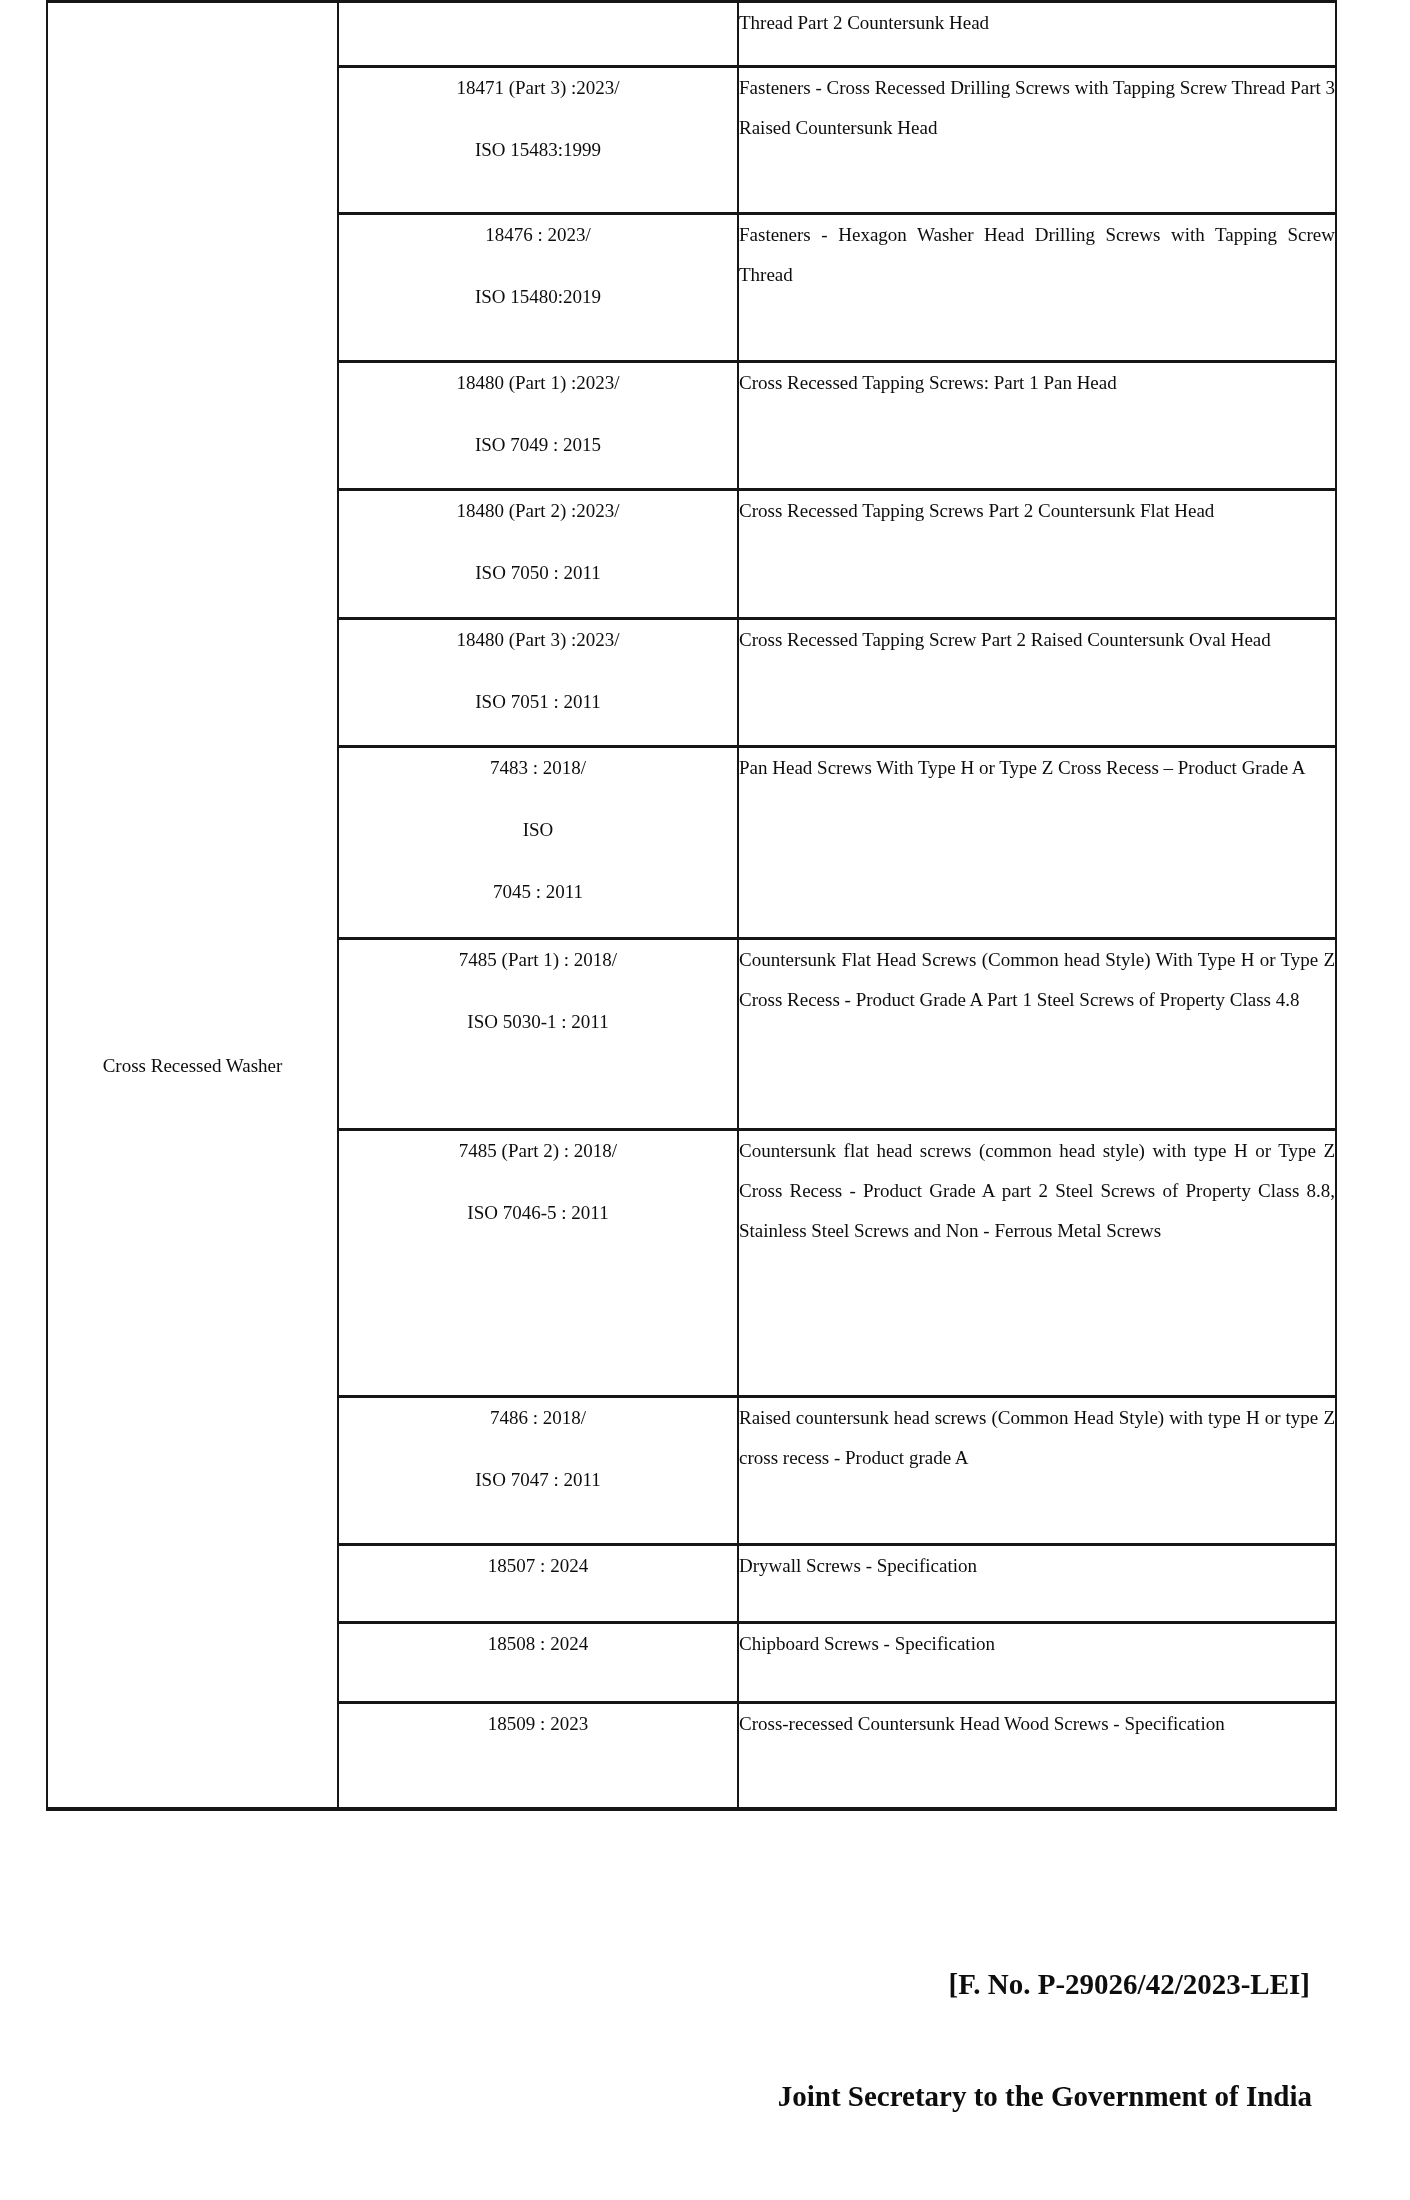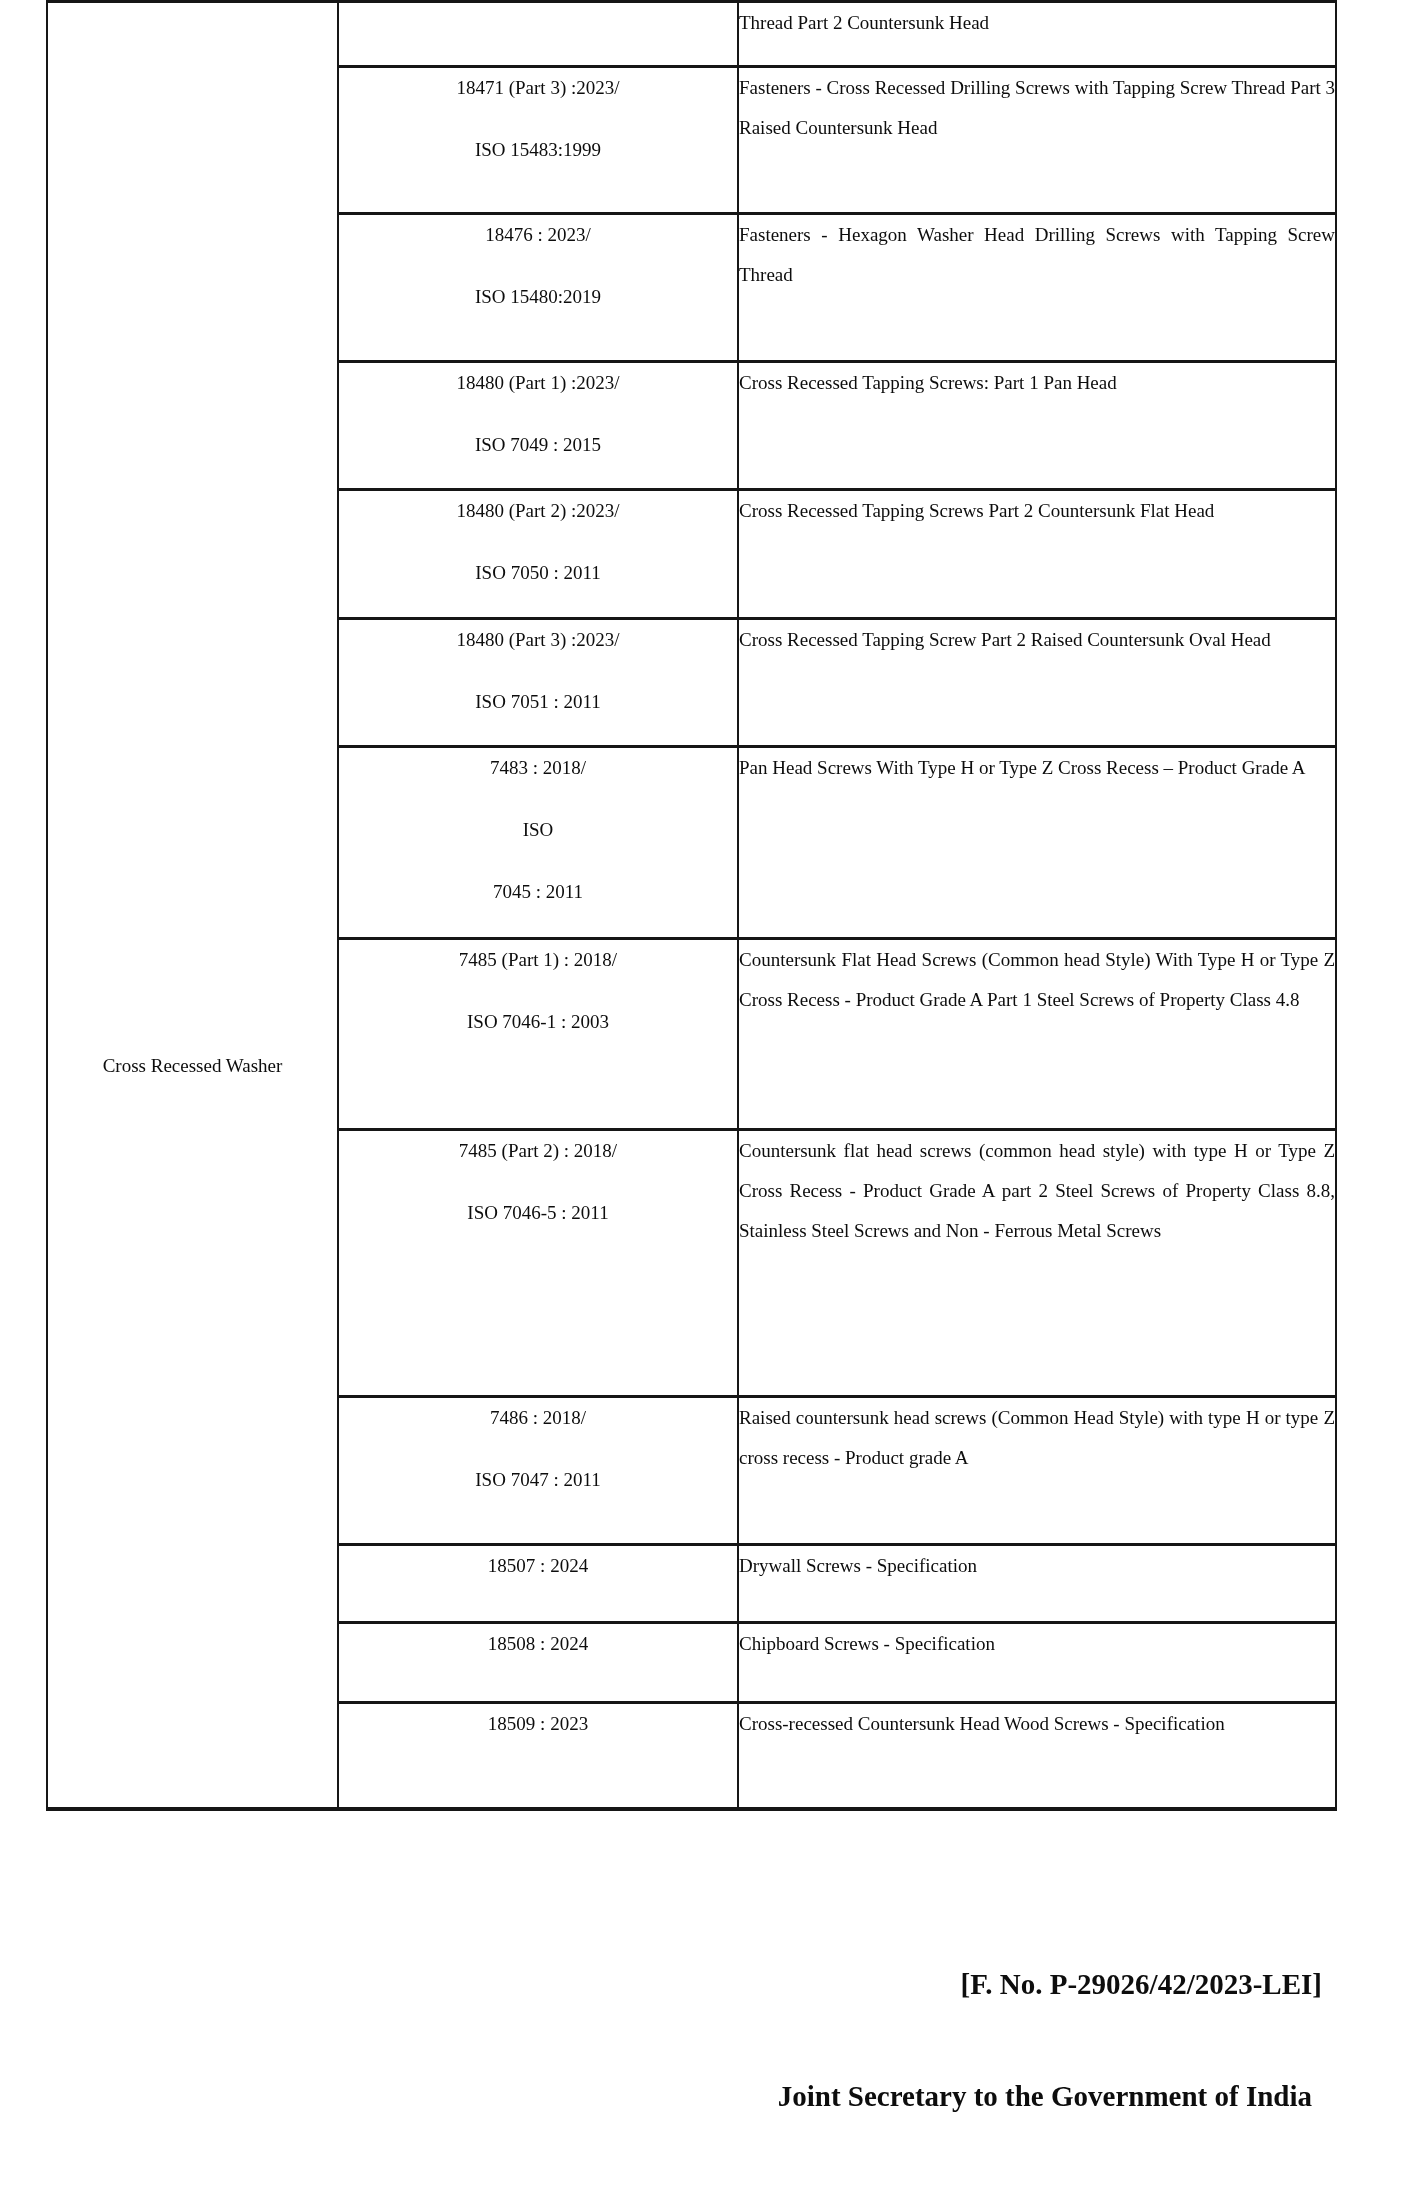--- a/index.html
+++ b/index.html
@@ -75,21 +75,21 @@
     line-height: 39px;
     text-align: justify;
     margin: 0;
   }
   .note .note-label {
     font-weight: bold;
   }
   .file-no {
     position: absolute;
     top: 1964px;
-    right: 88px;
+    right: 100px;
     font-size: 29px;
     line-height: 40px;
     font-weight: bold;
     text-align: right;
     margin: 0;
   }
   .signature {
     position: absolute;
     top: 2077px;
     right: 98px;
@@ -160,21 +160,21 @@
         <td class="is-cell">
           <span class="is-line">7483 : 2018/</span>
           <span class="is-line">ISO</span>
           <span class="is-line">7045 : 2011</span>
         </td>
         <td class="desc-cell"><span>Pan Head Screws With Type H or Type Z Cross Recess – Product Grade A</span></td>
       </tr>
       <tr style="height:191px">
         <td class="is-cell">
           <span class="is-line">7485 (Part 1) : 2018/</span>
-          <span class="is-line">ISO 7046-1 : 2003</span>
+          <span class="is-line">ISO 5030-1 : 2011</span>
         </td>
         <td class="desc-cell"><span>Countersunk Flat Head Screws (Common head Style) With Type H or Type Z Cross Recess - Product Grade A Part 1 Steel Screws of Property Class 4.8</span></td>
       </tr>
       <tr style="height:267px">
         <td class="is-cell">
           <span class="is-line">7485 (Part 2) : 2018/</span>
           <span class="is-line">ISO 7046-5 : 2011</span>
         </td>
         <td class="desc-cell"><span>Countersunk flat head screws (common head style) with type H or Type Z Cross Recess - Product Grade A part 2 Steel Screws of Property Class 8.8, Stainless Steel Screws and Non - Ferrous Metal Screws</span></td>
       </tr>

